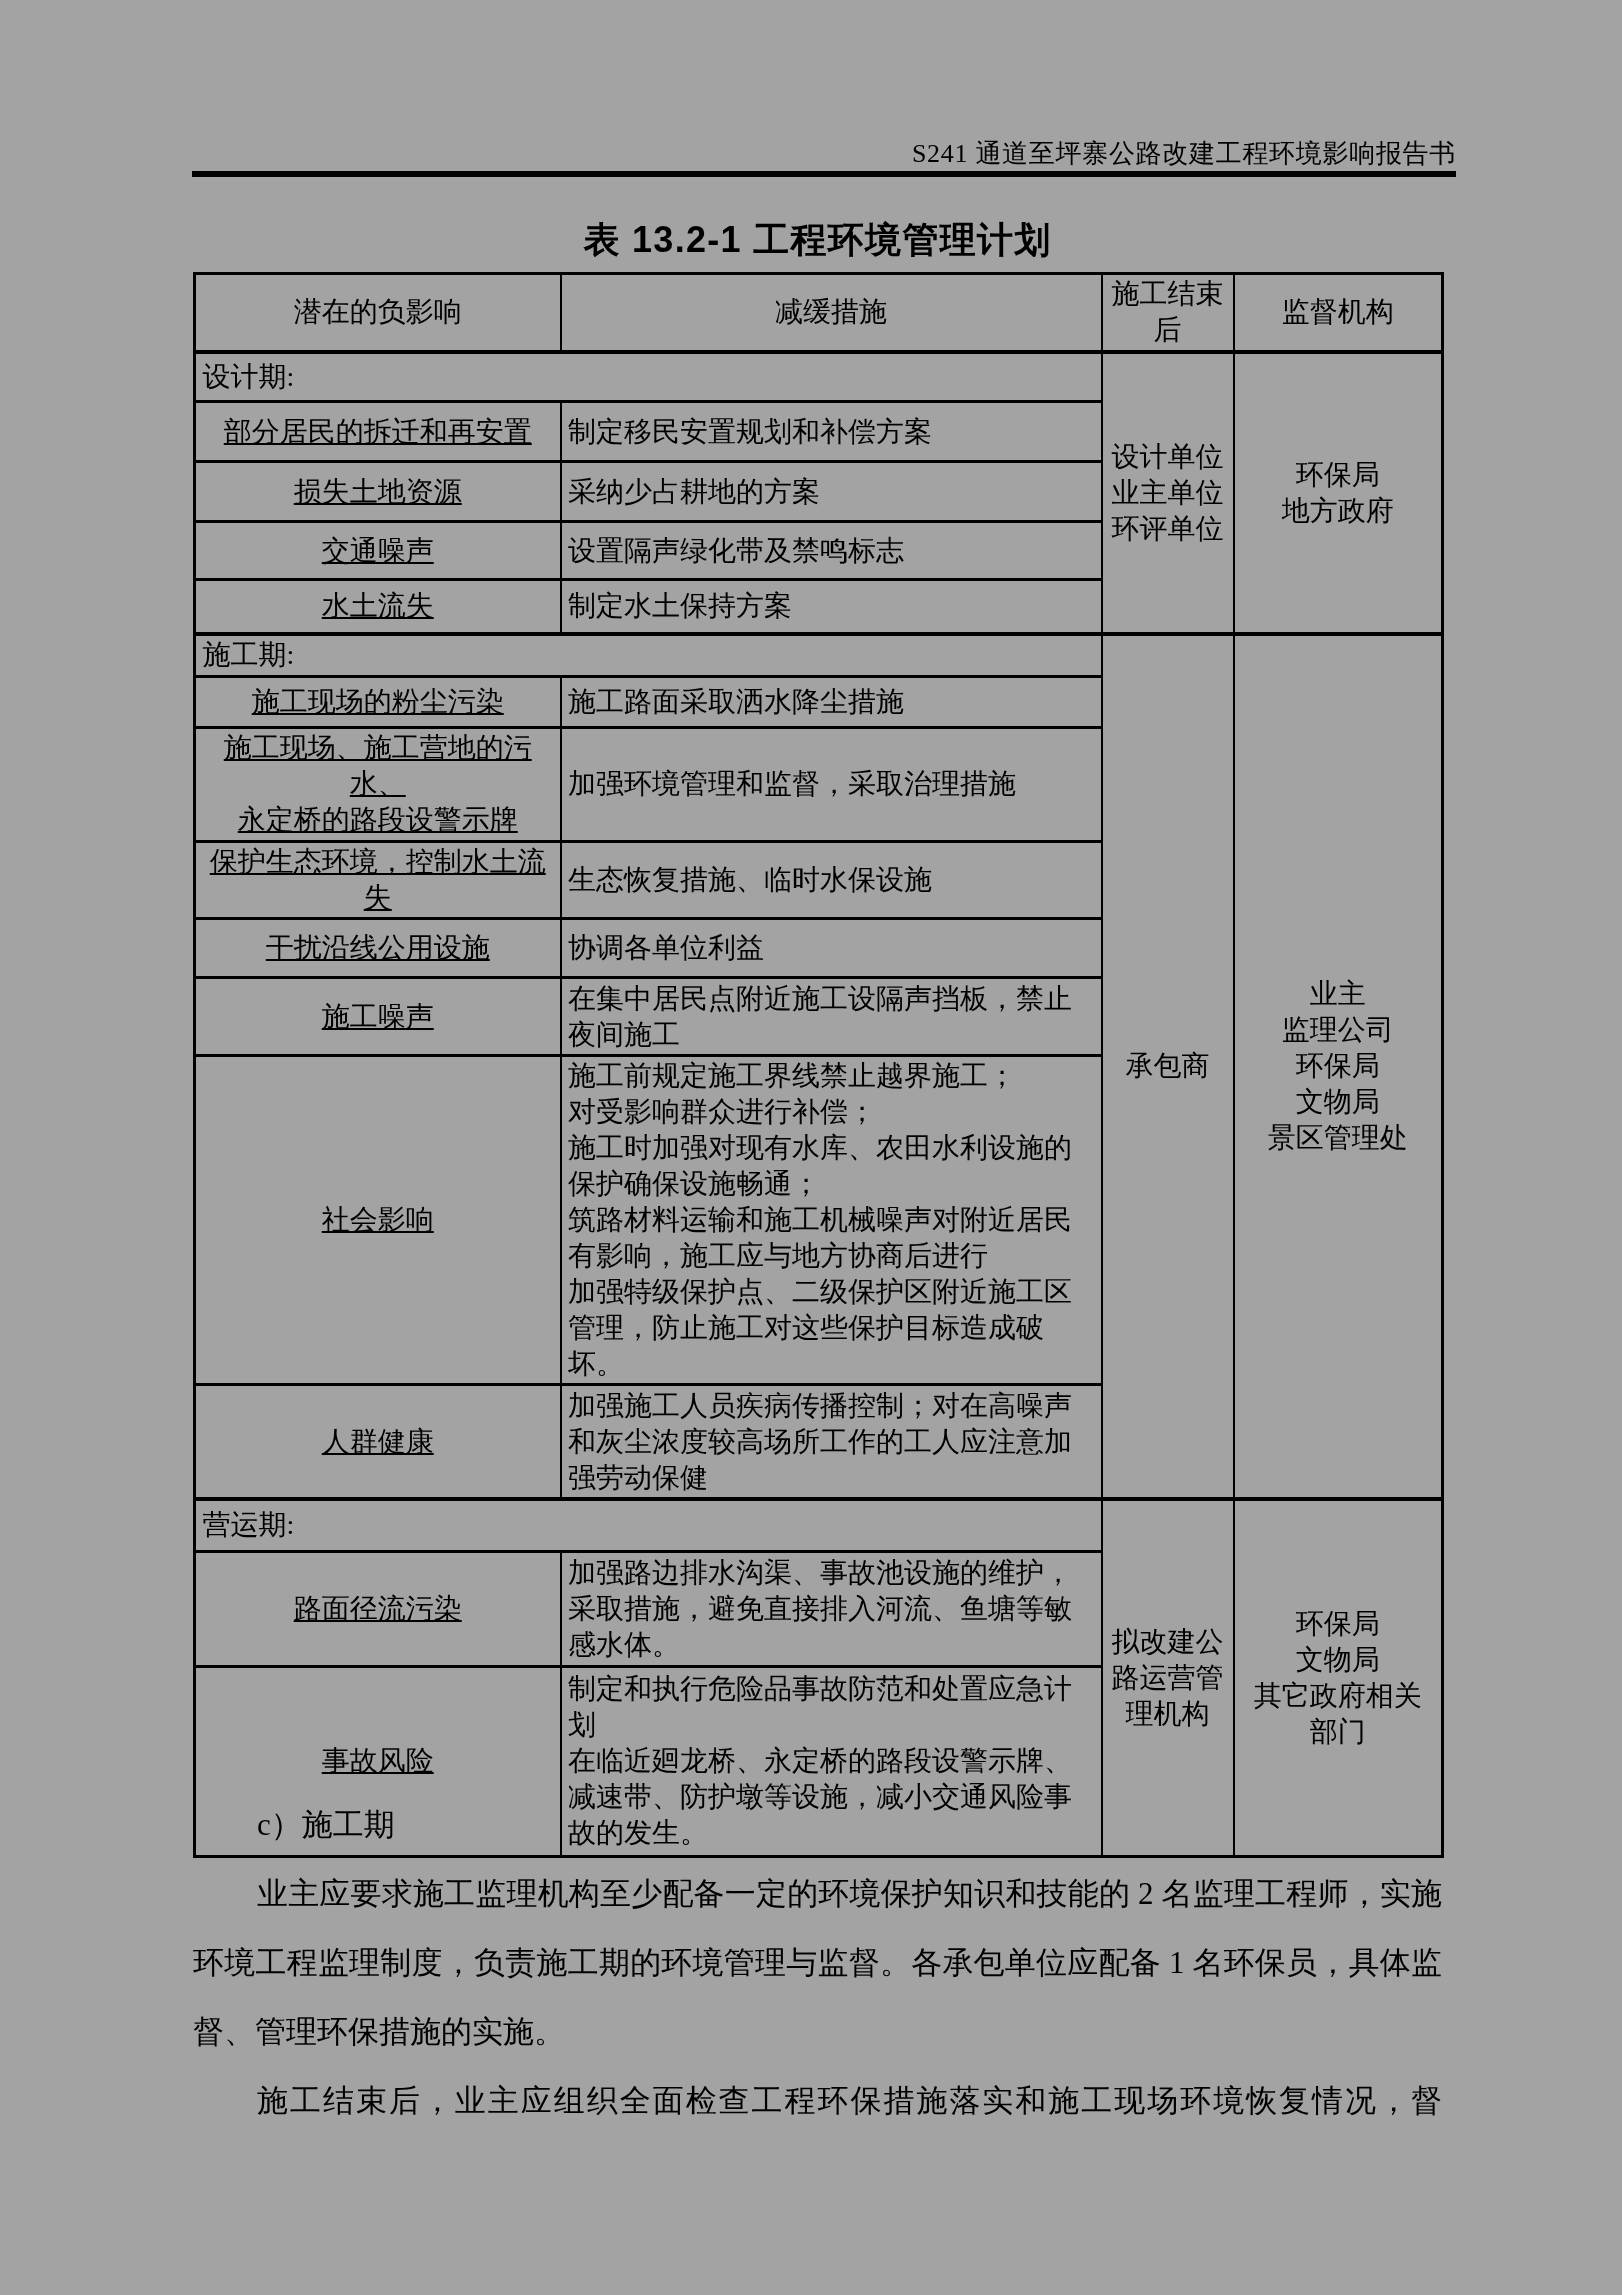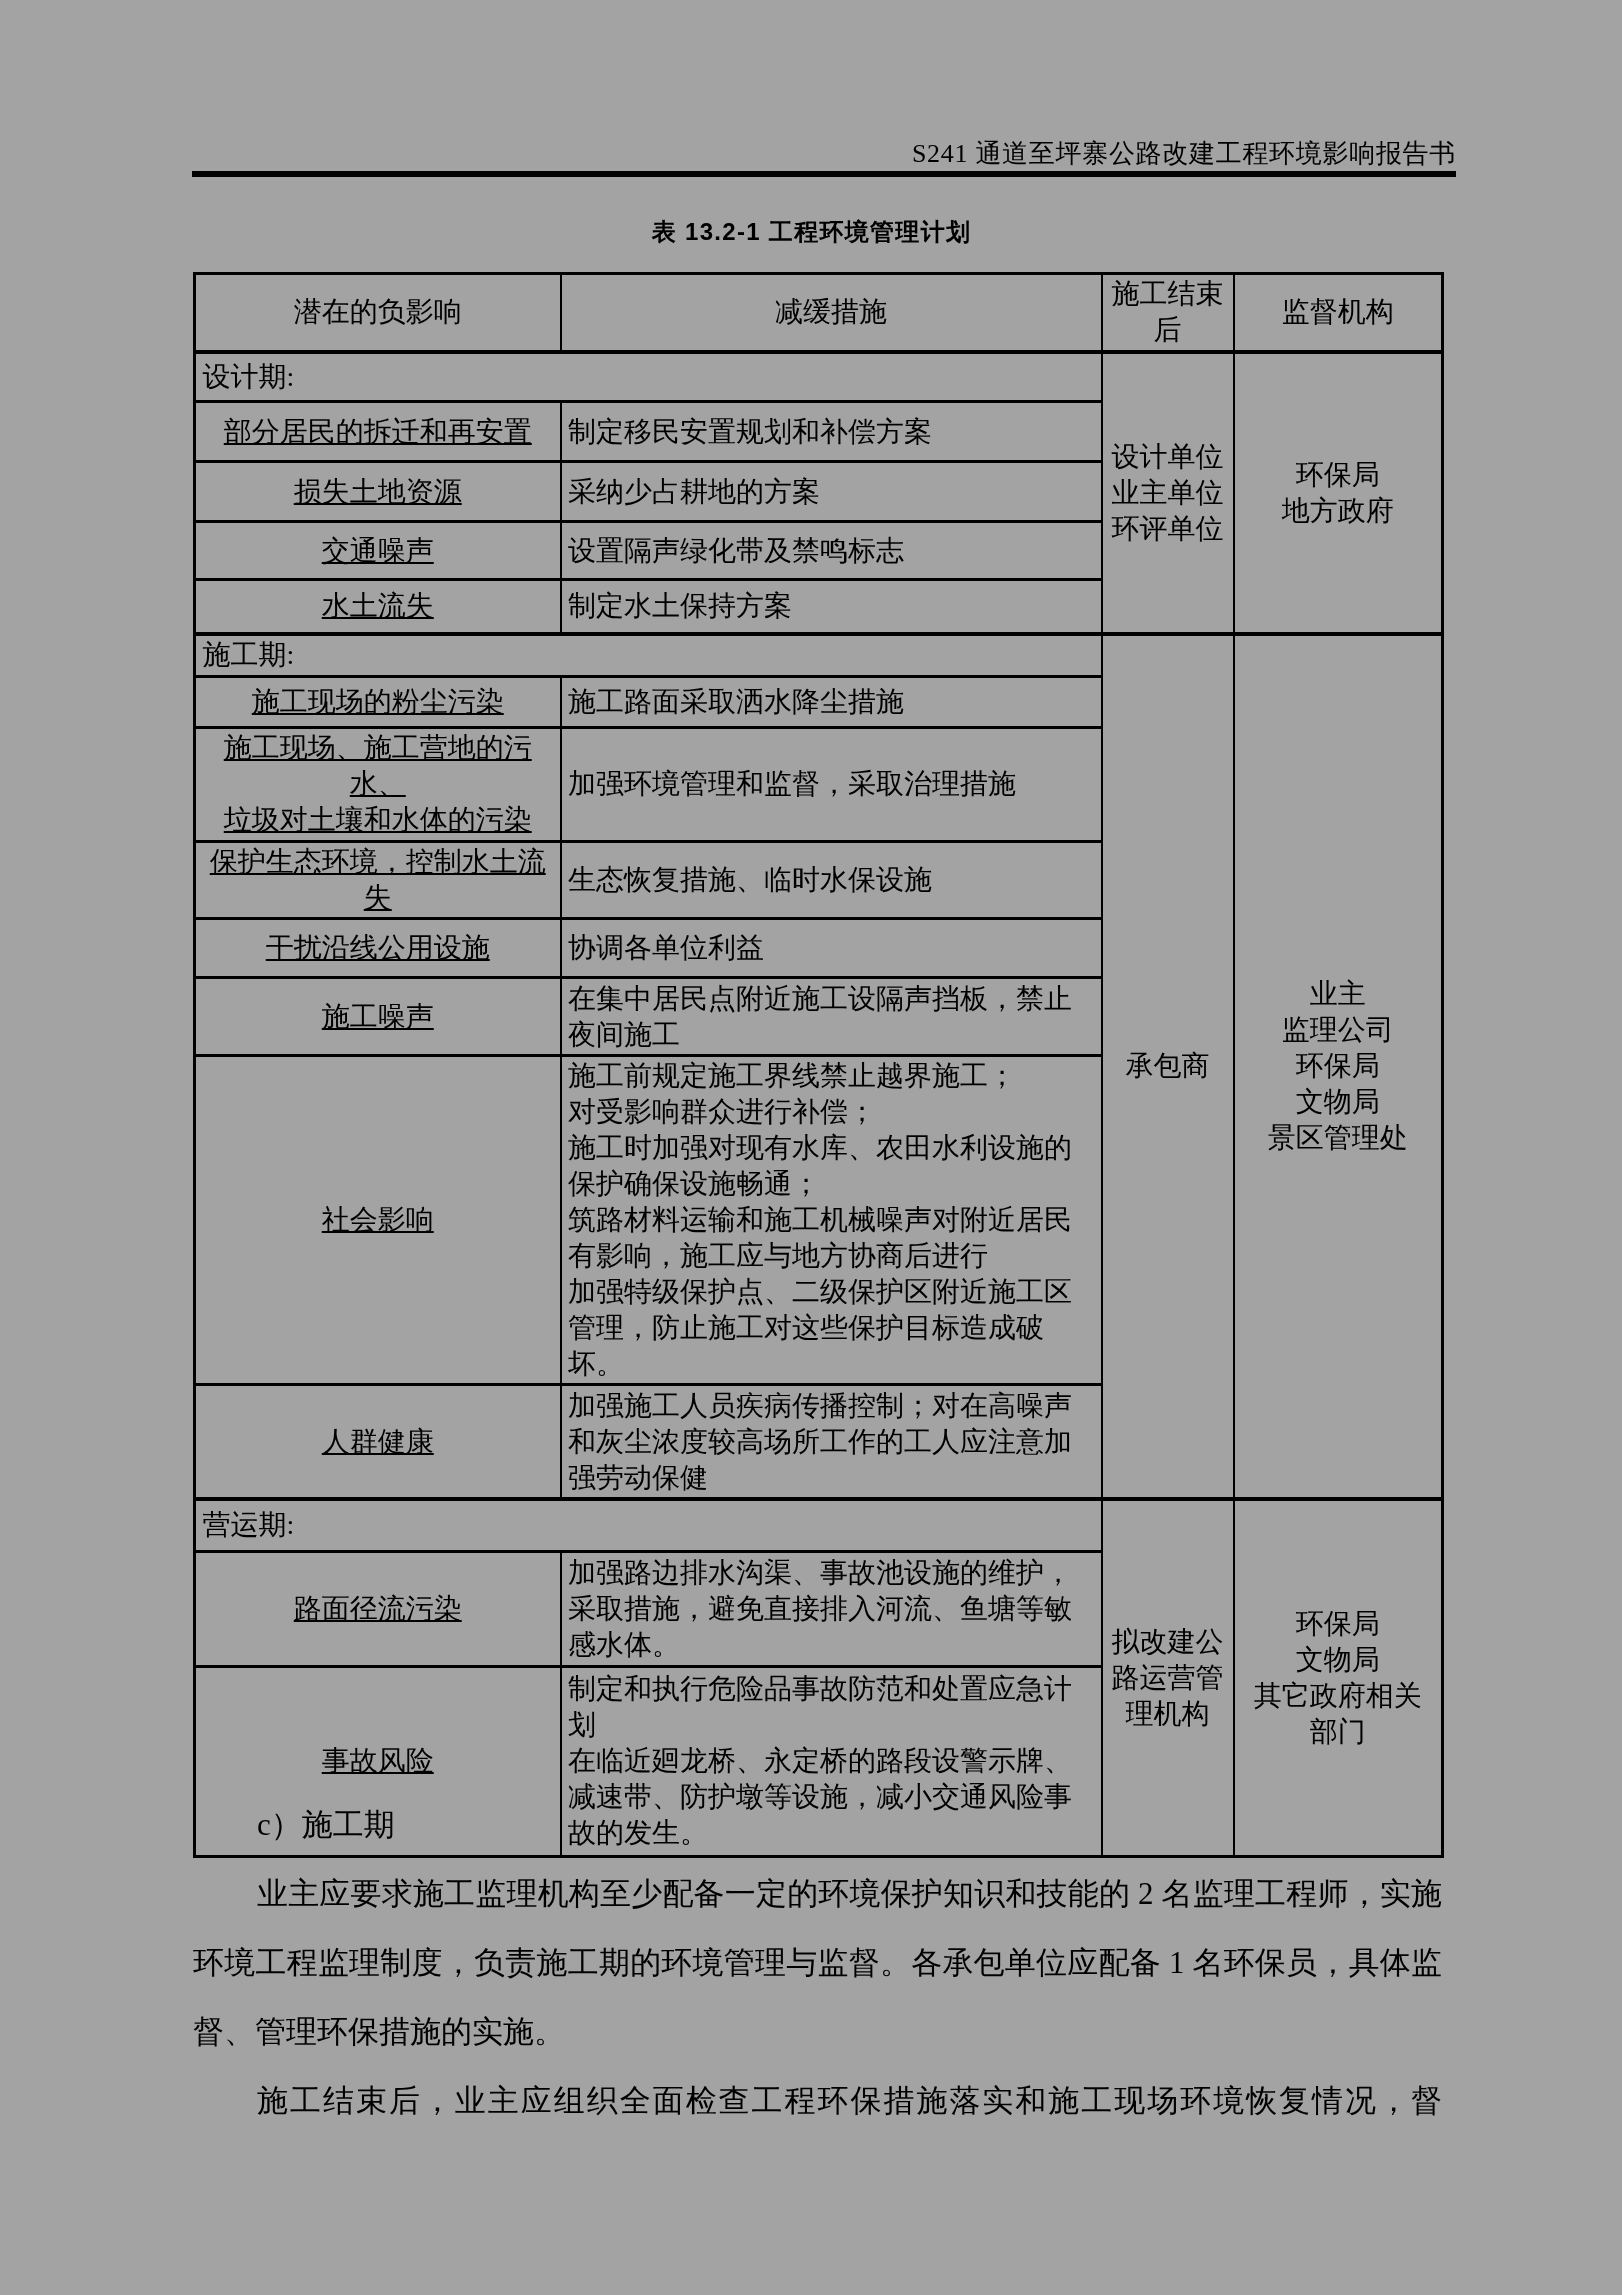--- a/index.html
+++ b/index.html
@@ -29,24 +29,24 @@
     position: absolute;
     left: 192px;
     width: 1264px;
     top: 171px;
     height: 5.9px;
     background: #000;
   }
   
   .table-title {
     position: absolute;
-    left: 187px;
+    left: 193px;
     width: 1249px;
     top: 216px;
-    font-size: 24px;
+    font-size: 36px;
     font-weight: 700;
     font-family: "Liberation Sans", "DejaVu Sans", sans-serif;
     text-align: center;
     letter-spacing: 1.3px;
   }
   
   table.emp {
     position: absolute;
     left: 193px;
     top: 272px;
@@ -156,21 +156,21 @@
 环保局
 文物局
 景区管理处</td>
       </tr>
       <tr style="height:51px">
         <td class="c pre">施工现场的粉尘污染</td>
         <td class="l pre">施工路面采取洒水降尘措施</td>
       </tr>
       <tr style="height:79px">
         <td class="c pre">施工现场、施工营地的污水、
-垃圾对土壤和水体的污染</td>
+永定桥的路段设警示牌</td>
         <td class="l pre">加强环境管理和监督，采取治理措施</td>
       </tr>
       <tr style="height:73px">
         <td class="c pre">保护生态环境，控制水土流
 失</td>
         <td class="l pre">生态恢复措施、临时水保设施</td>
       </tr>
       <tr style="height:59px">
         <td class="c pre">干扰沿线公用设施</td>
         <td class="l pre">协调各单位利益</td>

